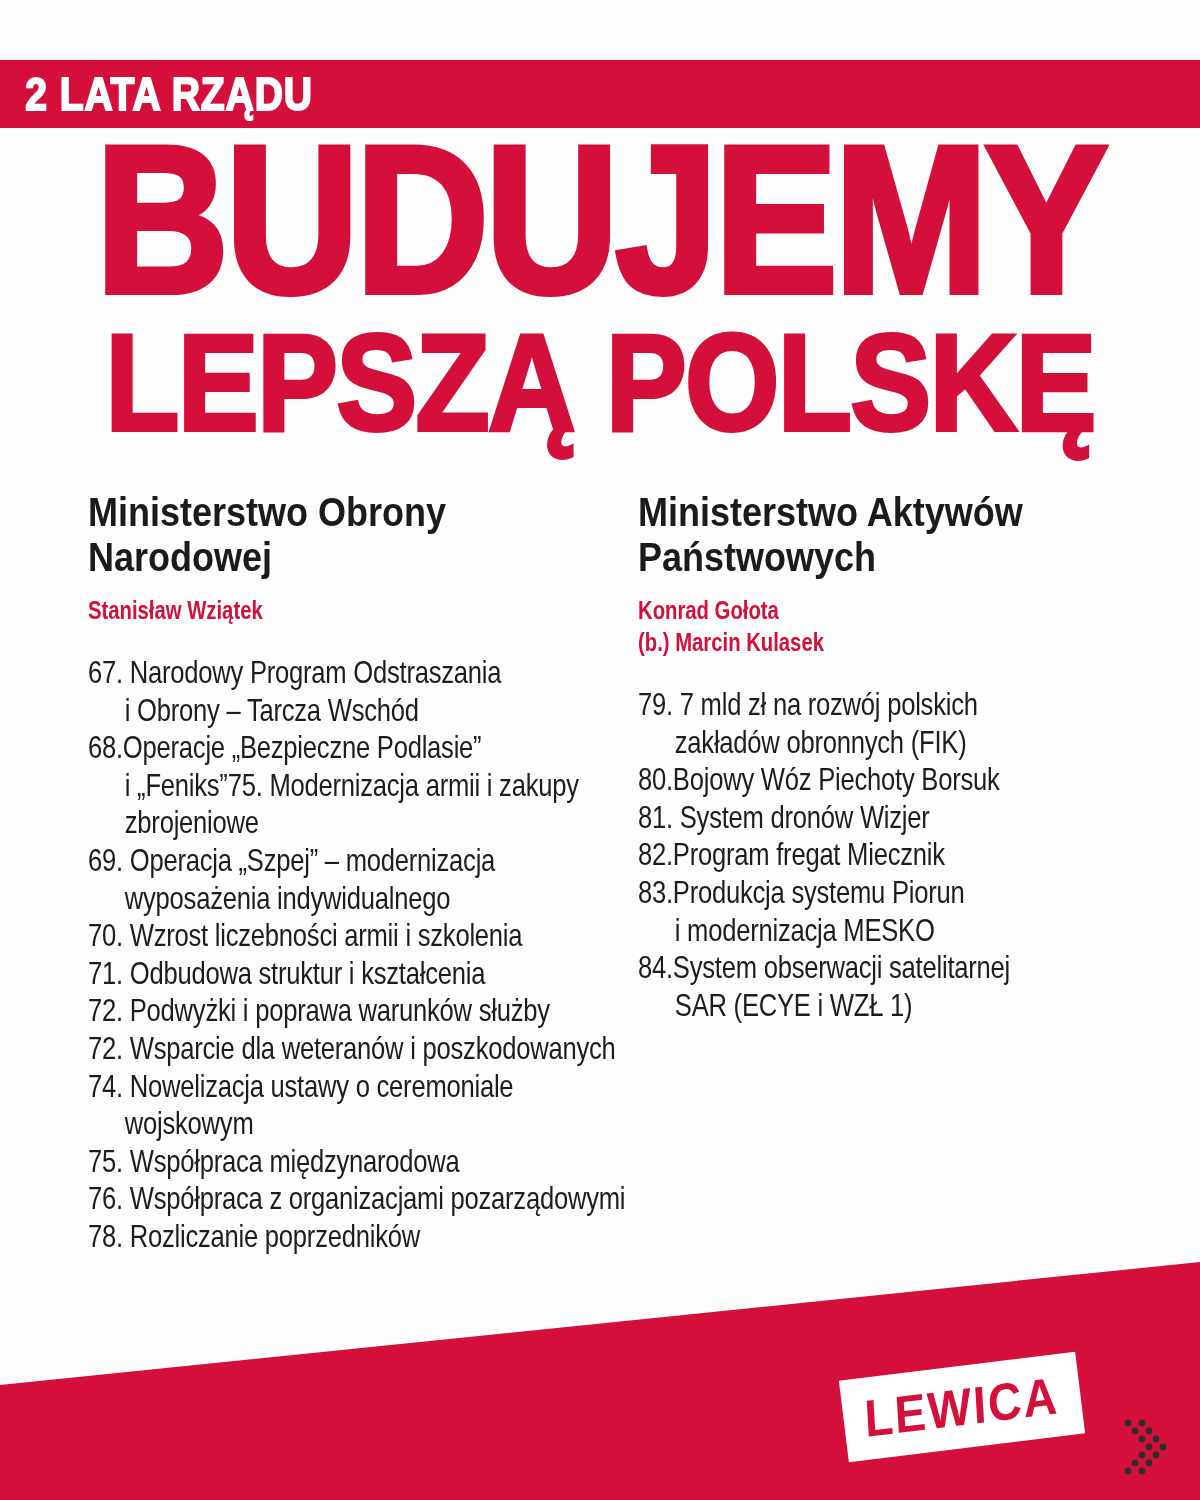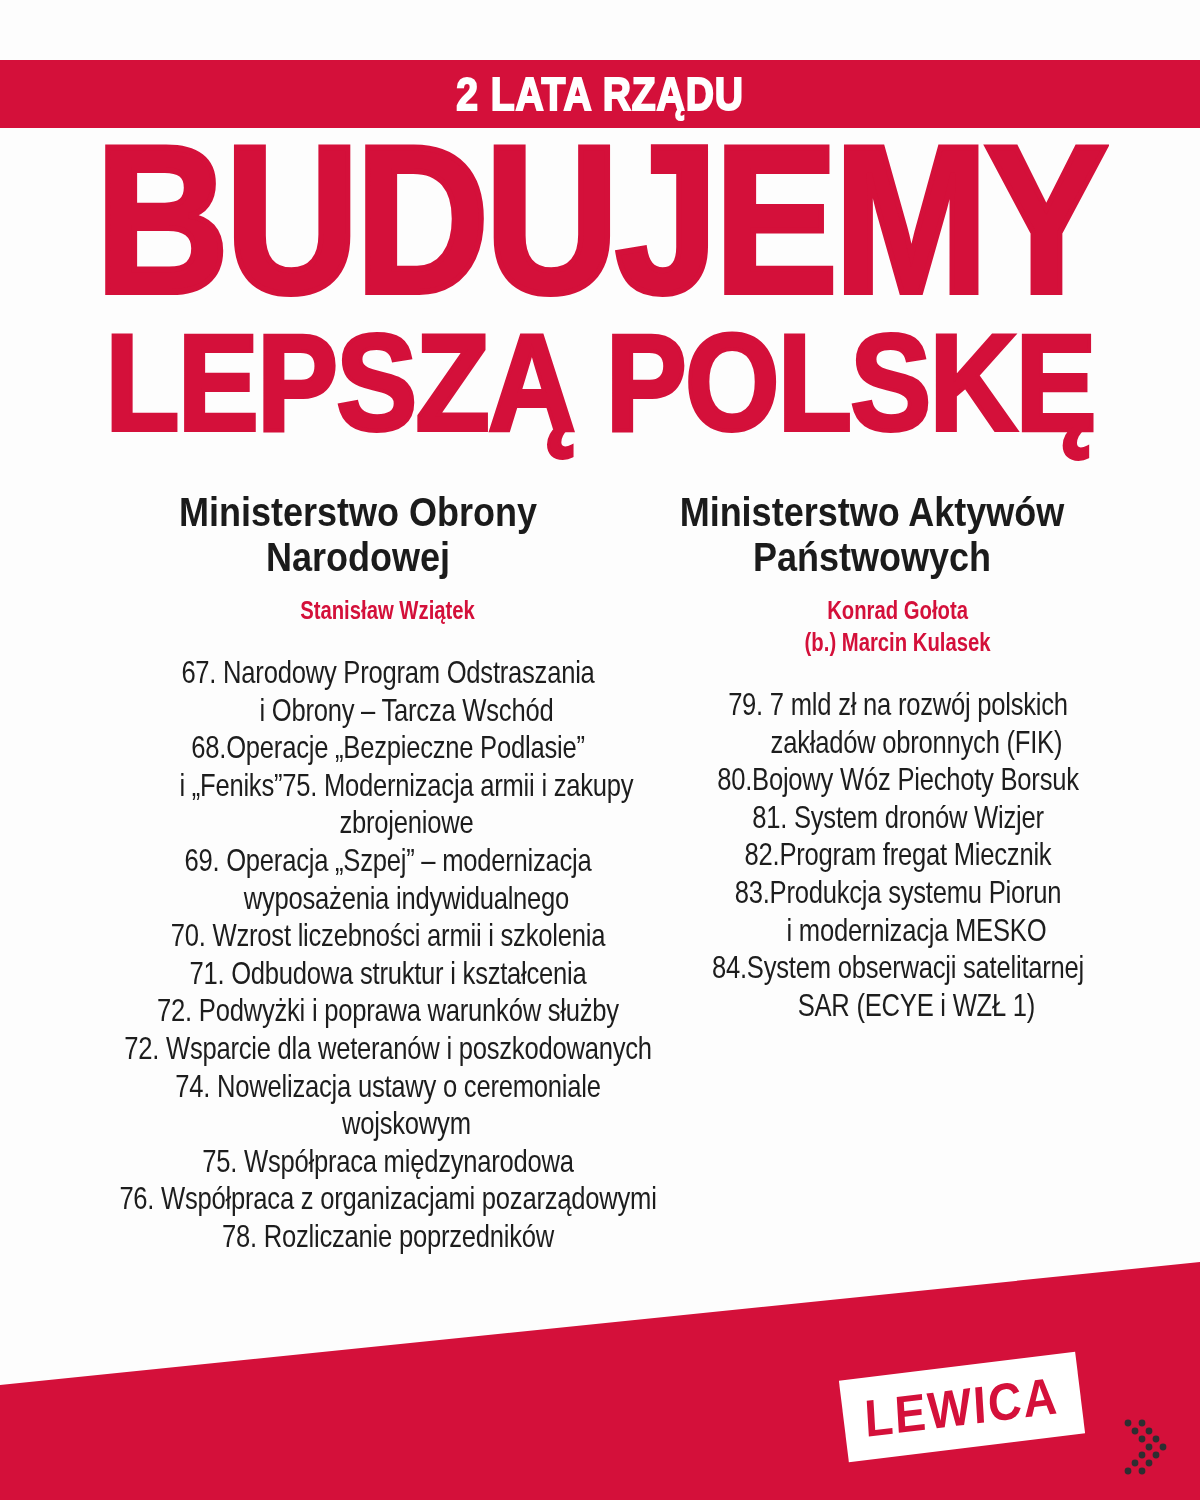--- a/index.html
+++ b/index.html
@@ -5,41 +5,41 @@
   html,body{margin:0;padding:0;background:#e9e9ea;}
   .page{
     position:relative;width:1200px;height:1500px;margin:0 auto;
     background:#fdfdfd;overflow:hidden;
     font-family:"Liberation Sans", sans-serif;
     -webkit-font-smoothing:antialiased;
   }
   
   .top-band{
     position:absolute;top:60px;left:0;width:1200px;height:68px;
-    background:var(--accent);display:flex;align-items:center;justify-content:center;
+    background:var(--accent);display:flex;align-items:center;
   }
   .band-text{
     color:#ffffff;font-weight:bold;font-size:46px;letter-spacing:1px;
     transform:scaleX(0.85);-webkit-text-stroke:2px #ffffff;white-space:nowrap;
   }
   
   .title{
     position:absolute;top:134px;left:0;width:1200px;text-align:center;
     color:var(--accent);font-weight:bold;
   }
   .title-line1{
     font-size:210px;line-height:172px;letter-spacing:-4px;
     transform:scaleX(0.88);-webkit-text-stroke:6px var(--accent);white-space:nowrap;
   }
   .title-line2{
     margin-top:14px;font-size:138px;line-height:124px;letter-spacing:-2px;
     transform:scaleX(0.88);-webkit-text-stroke:4px var(--accent);white-space:nowrap;
   }
   
-  .col{position:absolute;top:490px;text-align:center;}
+  .col{position:absolute;top:490px;}
   .col-left{left:88px;width:600px;}
   .col-right{left:638px;width:520px;}
   .ministry{
     margin:0;font-size:40px;line-height:45px;font-weight:bold;color:#1b1b1b;
     white-space:pre-line;transform:scaleX(0.9);transform-origin:left top;
   }
   .ministers{
     margin-top:14px;font-size:26px;line-height:32px;font-weight:bold;
     color:var(--accent);white-space:pre-line;
     transform:scaleX(0.78);transform-origin:left top;width:128%;

